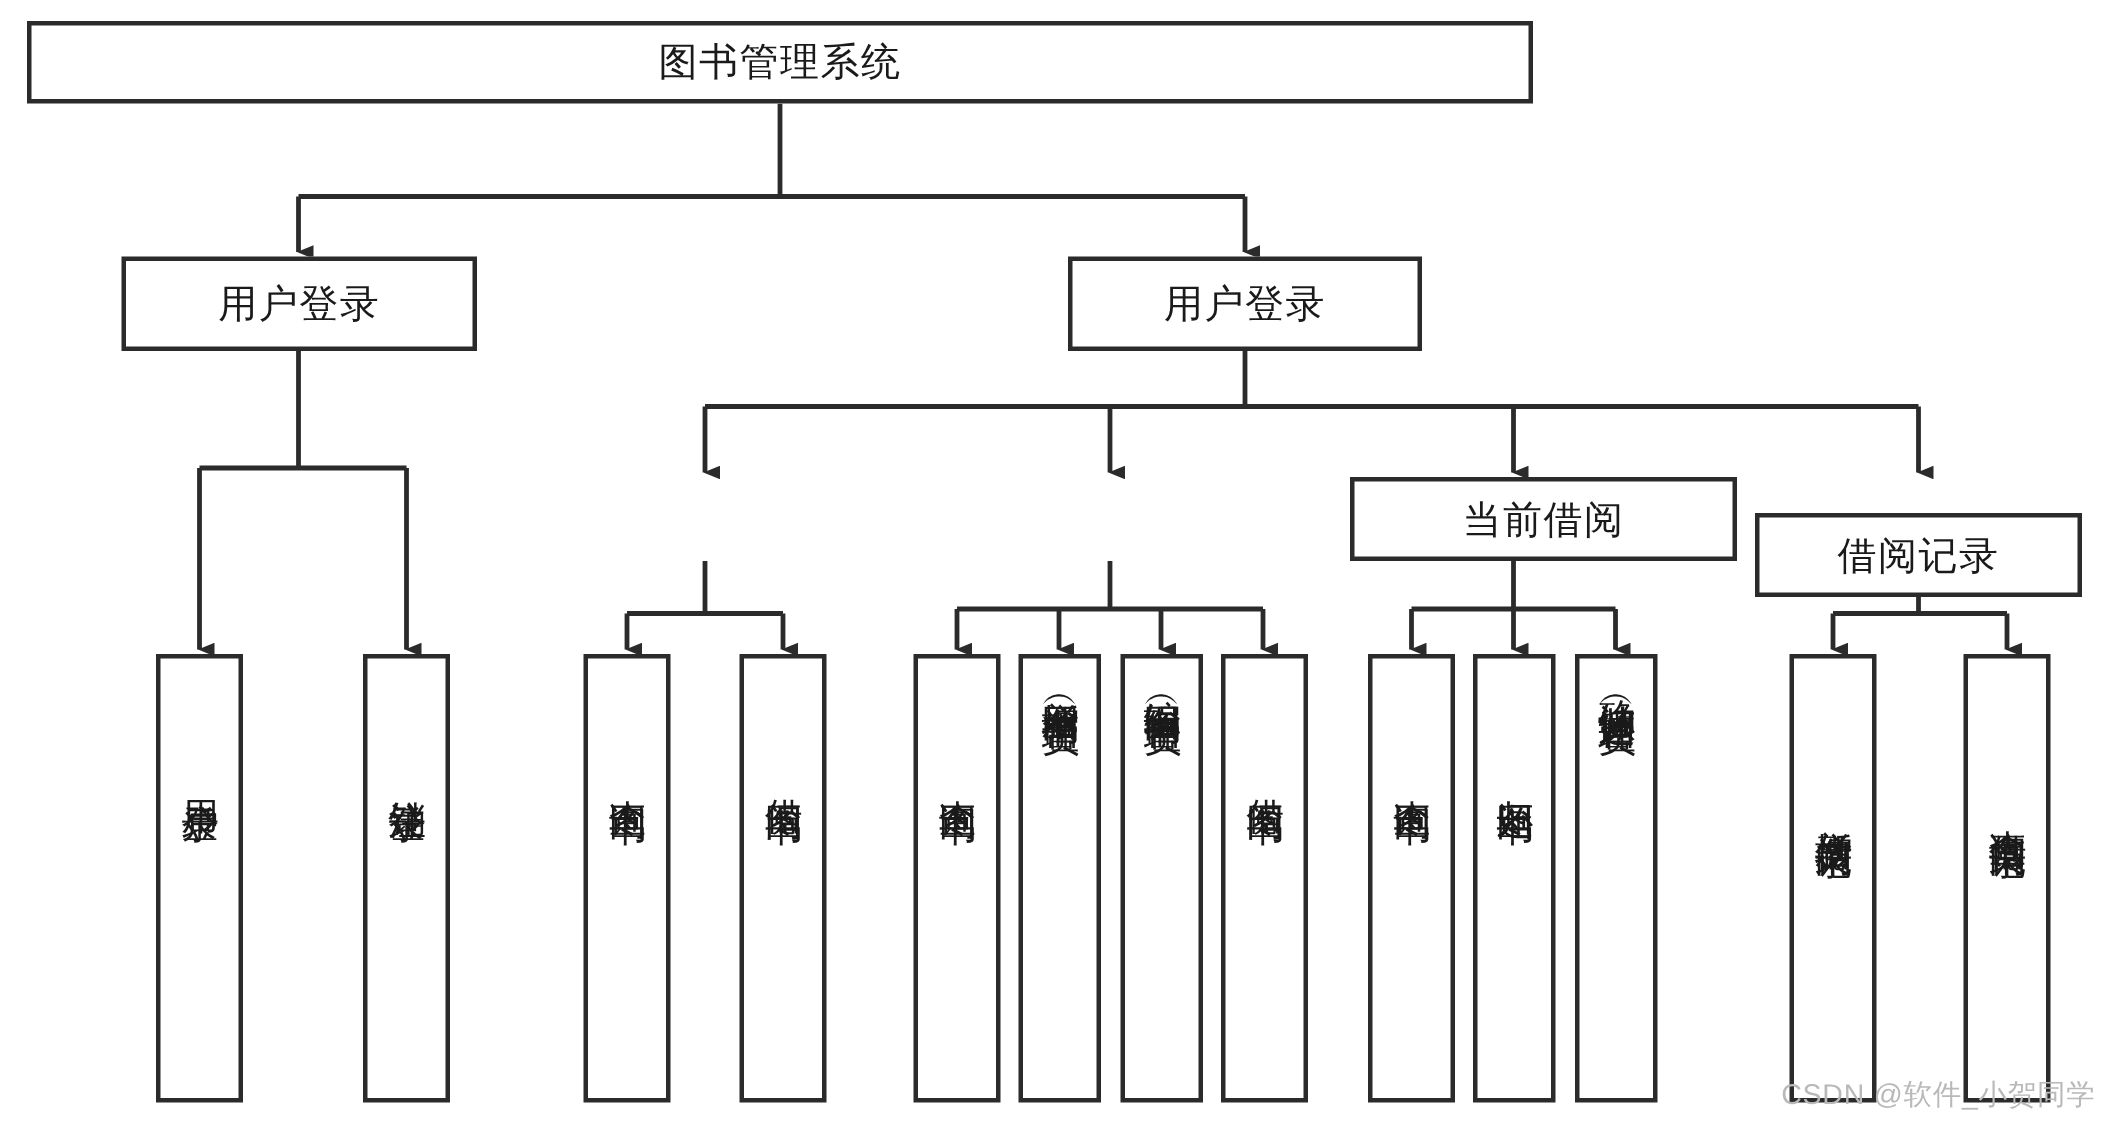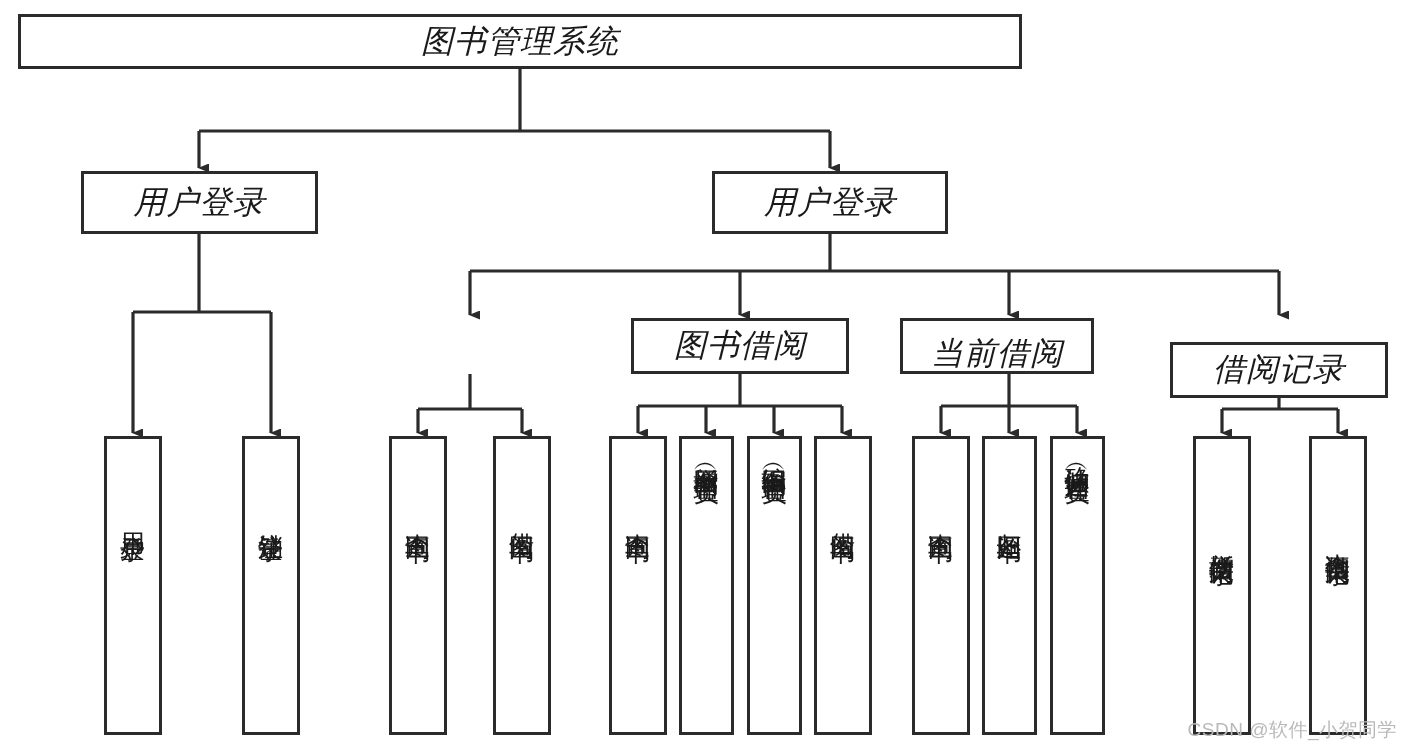--- a/index.html
+++ b/index.html
@@ -28,25 +28,24 @@
     position: absolute;
     box-sizing: border-box;
     background: #ffffff;
     border: 3px solid #2b2b2b;
     display: flex;
     align-items: center;
     justify-content: center;
     color: #1a1a1a;
   }
   .node.horiz .lbl {
-    font-size: 32px;
+    font-size: 26px;
     line-height: 1.1;
     letter-spacing: 1px;
     white-space: nowrap;
-    font-style: italic;
   }
   .node.vert {
     align-items: flex-start;
     justify-content: center;
     padding-top: 6px;
   }
   .node.vert .lbl {
     writing-mode: vertical-rl;
     text-orientation: upright;
     font-size: 25px;
@@ -133,24 +132,21 @@
     <span class="lbl">图书管理系统</span>
   </div>
 
   <div class="node horiz" style="left:81px; top:171px; width:237px; height:63px;">
     <span class="lbl">用户登录</span>
   </div>
   <div class="node horiz" style="left:712px; top:171px; width:236px; height:63px;">
     <span class="lbl">用户登录</span>
   </div>
 
-  <div class="node horiz" style="left:631px; top:318px; width:218px; height:56px;">
-    <span class="lbl">图书借阅</span>
-  </div>
-  <div class="node horiz" style="left:900px; top:318px; width:194px; height:56px;align-items:flex-end;">
+  <div class="node horiz" style="left:900px; top:318px; width:258px; height:56px;">
     <span class="lbl">当前借阅</span>
   </div>
   <div class="node horiz" style="left:1170px; top:318px; width:218px; height:56px;margin-top:24px;">
     <span class="lbl">借阅记录</span>
   </div>
 
   <div class="node vert mid" style="left:104px; top:436px; width:58px; height:299px;">
     <span class="lbl">用户登录</span>
   </div>
   <div class="node vert mid" style="left:242px; top:436px; width:58px; height:299px;">

